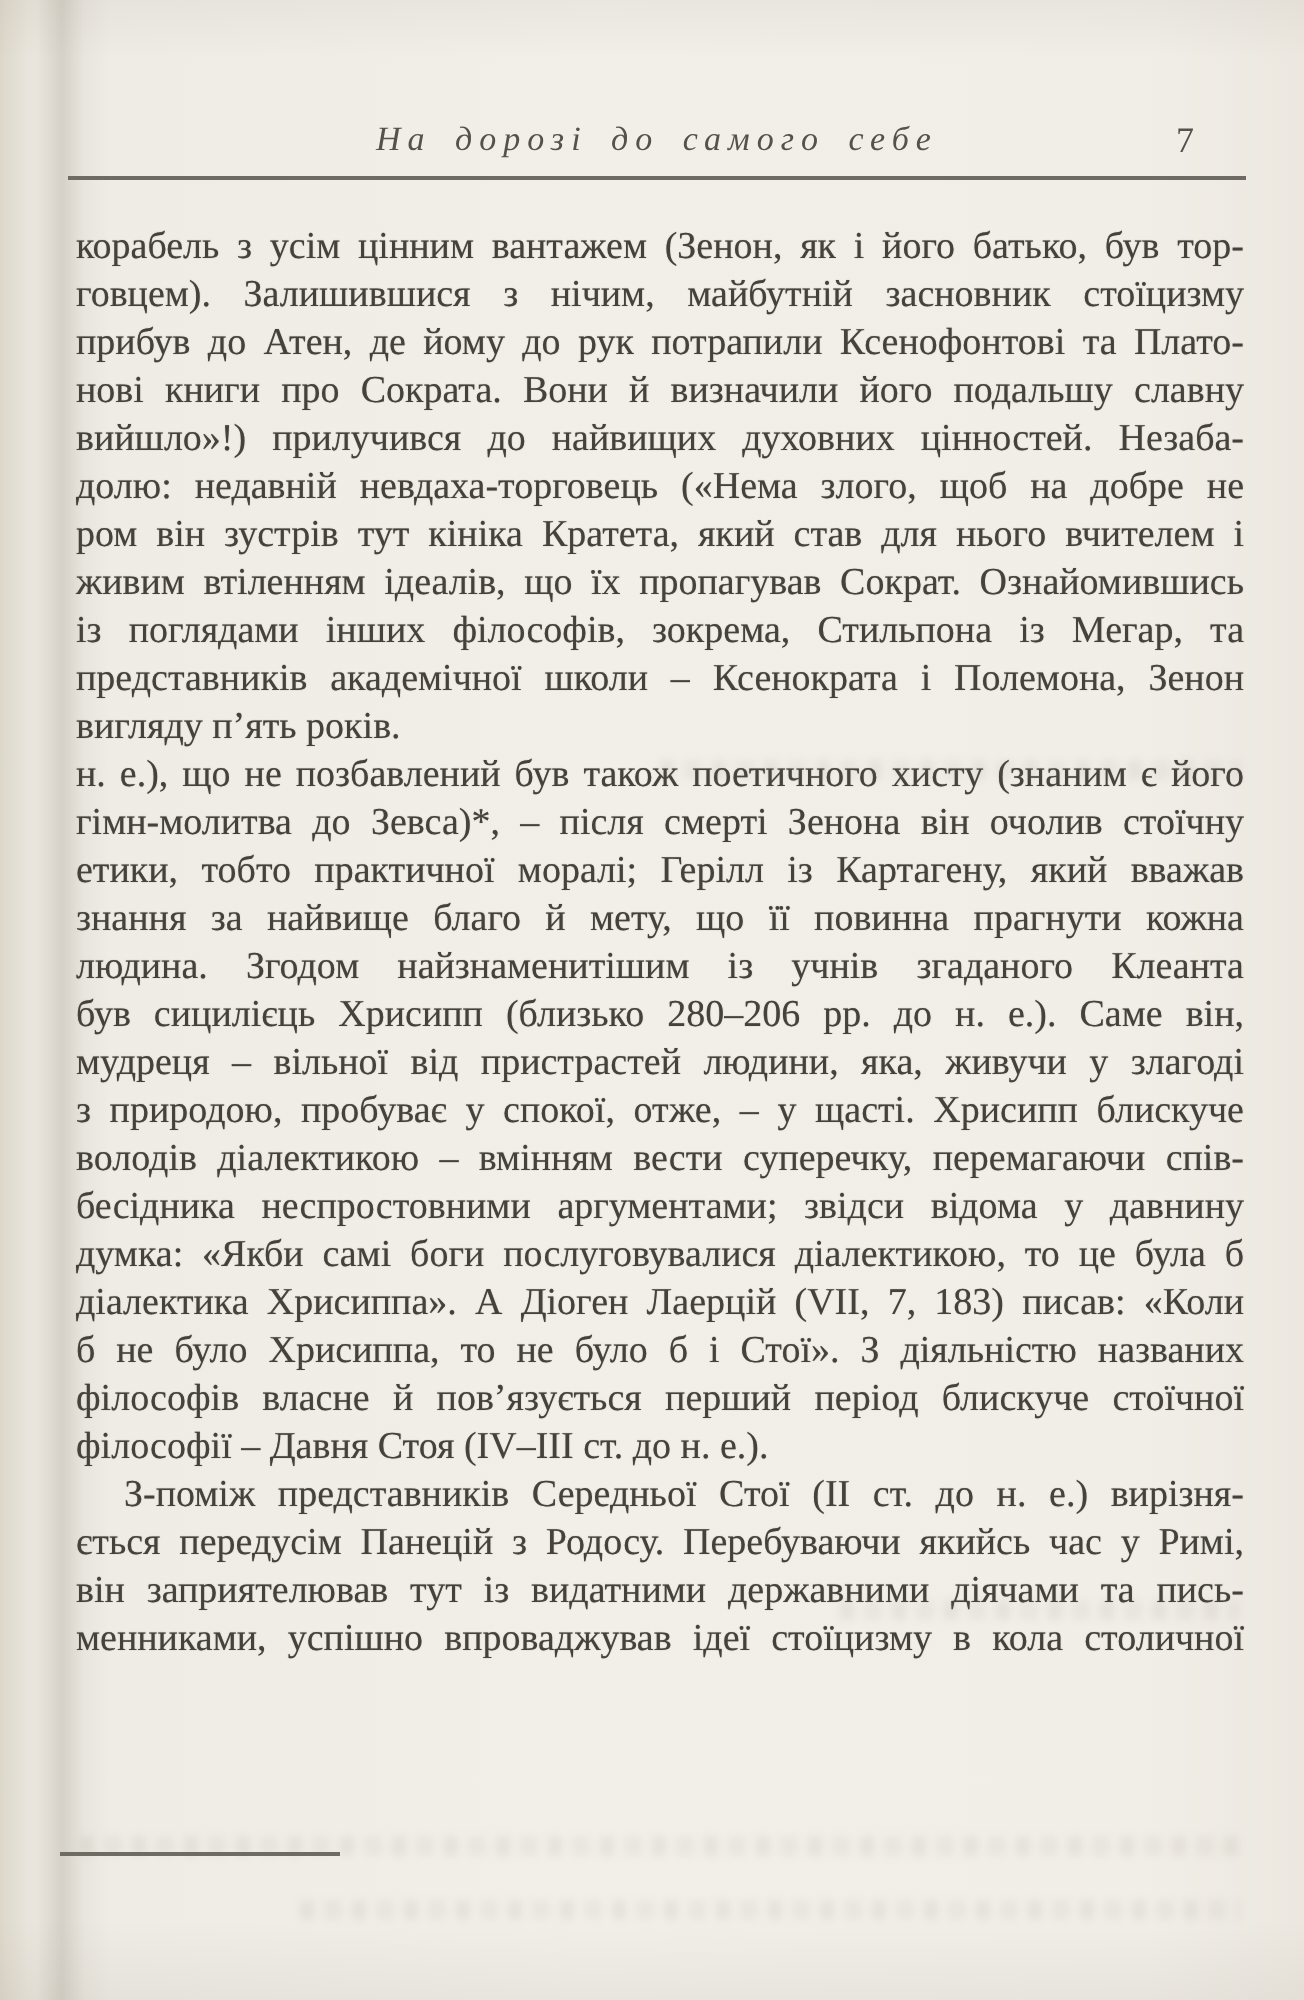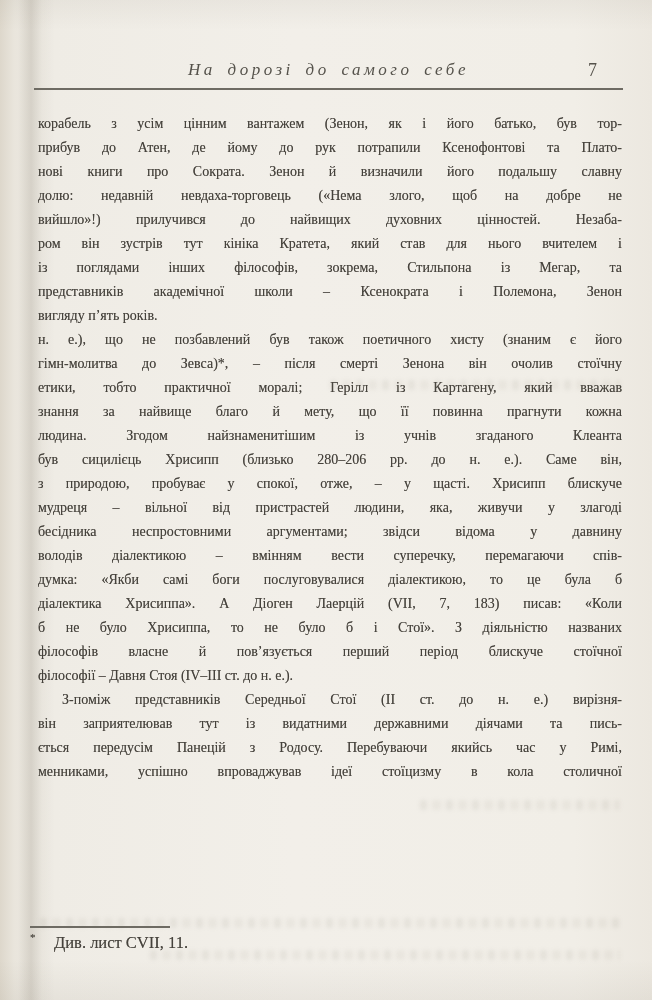--- a/index.html
+++ b/index.html
@@ -54,21 +54,21 @@
     top: 2px;
     font-size: 18px;
     color: var(--header_ink, #55524b);
   }
 
   .text-block {
     position: absolute;
     left: 38px;
     top: 112px;
     width: 584px;
-    font-size: 14px;
+    font-size: 19px;
     line-height: 24px;
     text-shadow: 0 0 .5px rgba(72,66,58,.55);
   }
   .para { margin: 0; }
   .line {
     text-align: justify;
     text-align-last: justify;
     white-space: nowrap;
   }
   .line.last {
@@ -117,59 +117,58 @@
 <div class="page">
 
   <div class="running-head">
     <span class="title">На дорозі до самого себе</span>
     <span class="pagenum">7</span>
   </div>
 
   <div class="text-block">
       <div class="para">
         <div class="line">корабель з усім цінним вантажем (Зенон, як і його батько, був тор-</div>
+        <div class="line">говцем). Залишившися з нічим, майбутній засновник стоїцизму</div>
         <div class="line">прибув до Атен, де йому до рук потрапили Ксенофонтові та Плато-</div>
-        <div class="line">нові книги про Сократа. Зенон й визначили його подальшу славну</div>
+        <div class="line">нові книги про Сократа. Вони й визначили його подальшу славну</div>
+        <div class="line">вийшло»!) прилучився до найвищих духовних цінностей. Незаба-</div>
         <div class="line">долю: недавній невдаха-торговець («Нема злого, щоб на добре не</div>
-        <div class="line">вийшло»!) прилучився до найвищих духовних цінностей. Незаба-</div>
         <div class="line">ром він зустрів тут кініка Кратета, який став для нього вчителем і</div>
+        <div class="line">живим втіленням ідеалів, що їх пропагував Сократ. Ознайомившись</div>
         <div class="line">із поглядами інших філософів, зокрема, Стильпона із Мегар, та</div>
         <div class="line">представників академічної школи – Ксенократа і Полемона, Зенон</div>
         <div class="line last">вигляду п’ять років.</div>
       </div>
       <div class="para">
         <div class="line">н. е.), що не позбавлений був також поетичного хисту (знаним є його</div>
         <div class="line">гімн-молитва до Зевса)*, – після смерті Зенона він очолив стоїчну</div>
         <div class="line">етики, тобто практичної моралі; Герілл із Картагену, який вважав</div>
         <div class="line">знання за найвище благо й мету, що її повинна прагнути кожна</div>
         <div class="line">людина. Згодом найзнаменитішим із учнів згаданого Клеанта</div>
         <div class="line">був сицилієць Хрисипп (близько 280–206 рр. до н. е.). Саме він,</div>
+        <div class="line">мудреця – вільної від пристрастей людини, яка, живучи у злагоді</div>
         <div class="line">з природою, пробуває у спокої, отже, – у щасті. Хрисипп блискуче</div>
-        <div class="line">мудреця – вільної від пристрастей людини, яка, живучи у злагоді</div>
+        <div class="line">володів діалектикою – вмінням вести суперечку, перемагаючи спів-</div>
         <div class="line">бесідника неспростовними аргументами; звідси відома у давнину</div>
-        <div class="line">володів діалектикою – вмінням вести суперечку, перемагаючи спів-</div>
         <div class="line">думка: «Якби самі боги послуговувалися діалектикою, то це була б</div>
         <div class="line">діалектика Хрисиппа». А Діоген Лаерцій (VII, 7, 183) писав: «Коли</div>
         <div class="line">б не було Хрисиппа, то не було б і Стої». З діяльністю названих</div>
         <div class="line">філософів власне й пов’язується перший період блискуче стоїчної</div>
         <div class="line last">філософії – Давня Стоя (IV–III ст. до н. е.).</div>
       </div>
       <div class="para">
         <div class="line indent">З-поміж представників Середньої Стої (II ст. до н. е.) вирізня-</div>
+        <div class="line">ється передусім Панецій з Родосу. Перебуваючи якийсь час у Римі,</div>
         <div class="line">він заприятелював тут із видатними державними діячами та пись-</div>
-        <div class="line">ється передусім Панецій з Родосу. Перебуваючи якийсь час у Римі,</div>
         <div class="line">менниками, успішно впроваджував ідеї стоїцизму в кола столичної</div>
       </div>
     </div>
 
   <div class="ghost" style="left:330px; top:380px; width:290px;"></div>
   <div class="ghost" style="left:420px; top:800px; width:200px;"></div>
   <div class="ghost" style="left:40px; top:918px; width:580px;"></div>
   <div class="ghost" style="left:150px; top:950px; width:470px;"></div>
 
   <div class="footnote">
     <div class="fn-rule"></div>
-    <div>
-      <span class="fn-marker">*</span><span>Див. лист CVII, 11.</span>
-    </div>
   </div>
 
 </div>
 
 </body></html>

